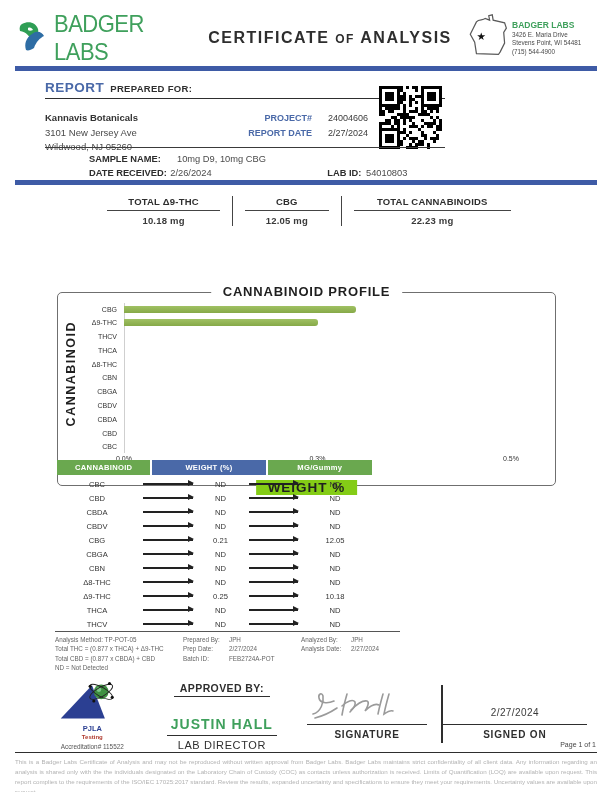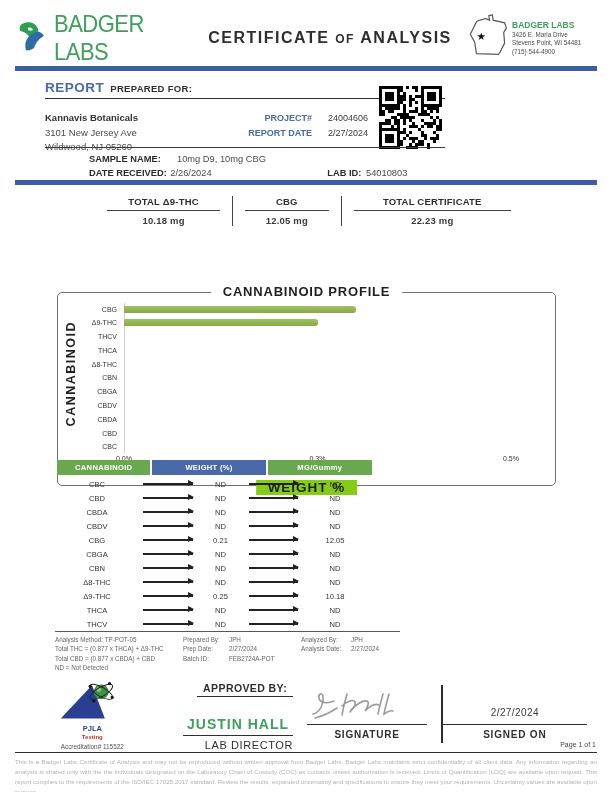--- a/index.html
+++ b/index.html
@@ -90,21 +90,21 @@
   .ncol1{width:128px;} .ncol2{width:118px;} .ncol3{width:99px;}
   .npair{display:flex;} .nlabel{width:46px;} .nval{flex:1;}
   .ncol3 .nlabel{width:50px;}
 
   
   .approval{position:absolute;top:676px;left:48px;right:25px;height:76px;display:flex;align-items:center;}
   .pjla{width:92px;text-align:center;font-size:6.5px;color:#555;}
   .pjla-name{font-weight:bold;color:#2b3f92;font-size:7.5px;line-height:1.1;}
   .pjla-testing{font-weight:bold;color:#b03a2e;font-size:6px;line-height:1.2;}
   .pjla-accr{margin-top:2px;font-size:6.4px;color:#555;}
-  .approved{width:148px;text-align:right;margin-left:14px;}
+  .approved{width:148px;text-align:center;margin-left:14px;}
   .apr-label{font-weight:bold;font-size:10.5px;color:#2e2e2e;border-bottom:1.4px solid #2e2e2e;
              display:inline-block;padding:0 6px 2px;letter-spacing:0.4px;}
   .apr-name{font-weight:bold;font-size:14px;color:#3fa05c;letter-spacing:1px;border-bottom:1.4px solid #2e2e2e;
             display:inline-block;padding:18px 4px 3px;margin-top:1px;}
   .apr-title{font-size:11px;color:#2e2e2e;letter-spacing:0.6px;margin-top:3px;}
   .sig-col{flex:1;text-align:center;padding:0 14px;}
   .sig-draw{height:34px;display:flex;align-items:flex-end;justify-content:center;}
   .sig-line{border-top:1.8px solid #2e2e2e;margin-top:2px;padding-top:4px;font-weight:bold;font-size:10px;letter-spacing:0.8px;color:#2e2e2e;}
   .v-div{width:1.6px;background:#2e2e2e;height:58px;}
   .signed-col{width:150px;text-align:center;}
@@ -343,21 +343,21 @@
   <div class="totals">
       <div class="tcol t1">
         <div class="thead">TOTAL Δ9-THC</div>
         <div class="tval">10.18 mg</div>
       </div>
       <div class="tcol t2">
         <div class="thead">CBG</div>
         <div class="tval">12.05 mg</div>
       </div>
       <div class="tcol t3">
-        <div class="thead">TOTAL CERTIFICATE</div>
+        <div class="thead">TOTAL CANNABINOIDS</div>
         <div class="tval">22.23 mg</div>
       </div>
     </div>
 
   <div class="chart-box">
     <div class="chart-title">CANNABINOID PROFILE</div>
     <div class="ylab-wrap">
         <span class="ylab">CANNABINOID</span>
       </div>
     <div class="yaxis-line"></div>

